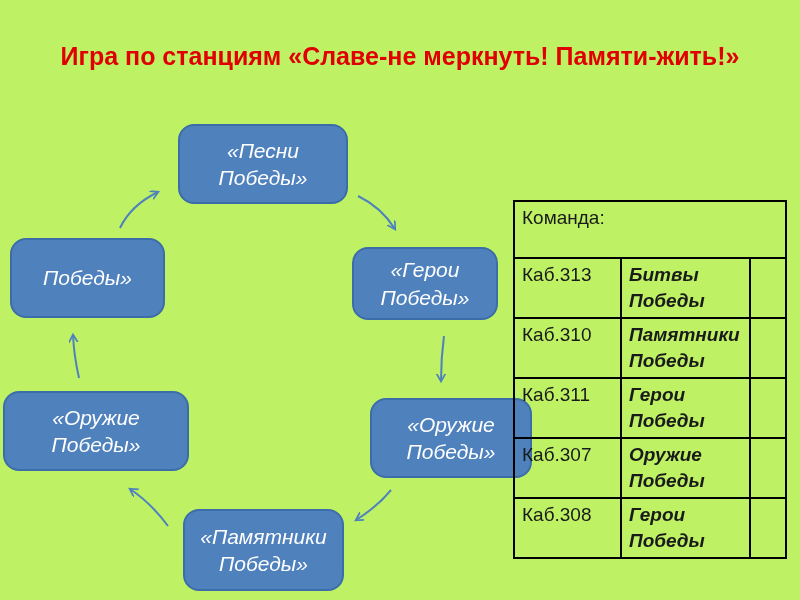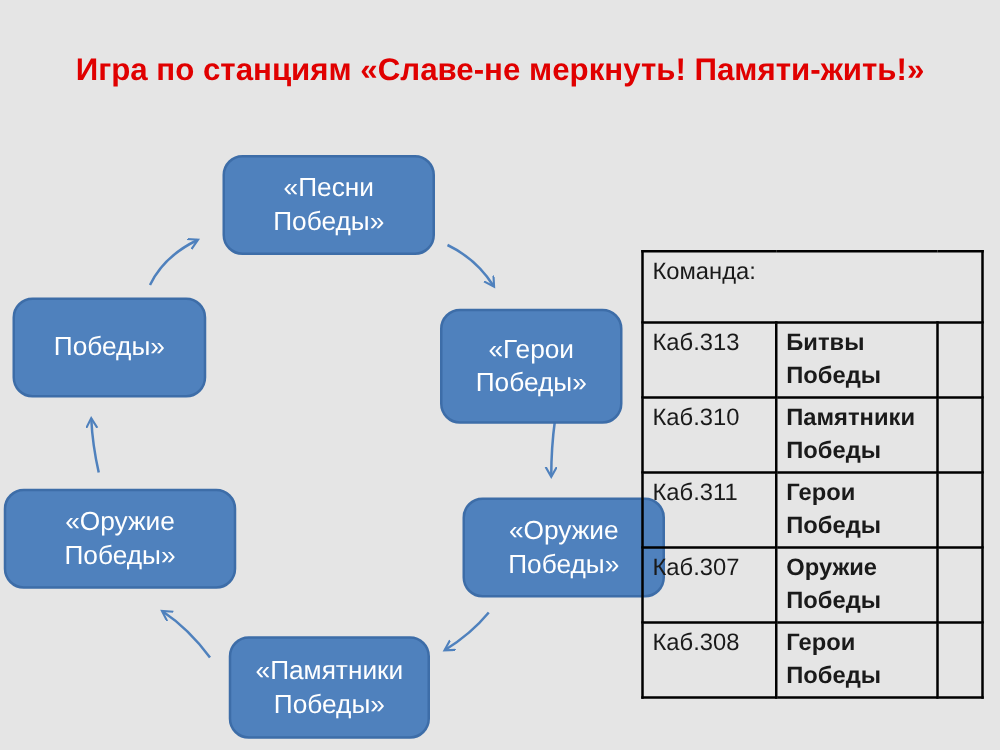--- a/index.html
+++ b/index.html
@@ -2,21 +2,21 @@
 <html style="--title: #e00000; --box-fill: #4f81bd; --box-border: #3d6da8; --box-text: #ffffff; --arrow: #4f81bd; --table-border: #000000; --table-text: #1a1a1a;"><head>
 <meta charset="utf-8">
 <style>
   html, body { margin: 0; padding: 0; }
   body {
     width: 800px; height: 600px;
     background: #ffffff;
     font-family: "Liberation Sans", "DejaVu Sans", sans-serif;
     overflow: hidden;
   }
-  .slide { position: relative; width: 800px; height: 600px; background: #e5e5e5; }
+  .slide { position: relative; width: 800px; height: 600px; background: #bef264; }
 
   
   .slide-title {
     position: absolute; top: 42px; left: 0; width: 800px;
     text-align: center;
     font-size: 25px; font-weight: bold;
     color: var(--title, #e00000);
     letter-spacing: 0px;
     white-space: nowrap;
   }
@@ -27,24 +27,24 @@
     background: var(--box-fill, #4f81bd);
     border: 2px solid var(--box-border, #3d6da8);
     border-radius: 16px;
     color: var(--box-text, #ffffff);
     display: flex; flex-direction: column;
     align-items: center; justify-content: center;
     font-size: 21px; line-height: 1.3;
     text-align: center;
     box-sizing: border-box;
   }
-  .cycle-node span { display: block; }
+  .cycle-node span { display: block; font-style: italic; }
 
   #node-pesni      { left: 178px; top: 124px; width: 170px; height: 80px; }
-  #node-geroi      { left: 352px; top: 247px; width: 146px; height: 92px; justify-content: center; }
+  #node-geroi      { left: 352px; top: 247px; width: 146px; height: 73px; justify-content: center; }
   #node-oruzhie    { left: 344px; top: 398px; width: 162px; height: 80px; margin-left: 26px; }
   #node-pamyatniki { left: 183px; top: 509px; width: 161px; height: 82px; }
   #node-karty      { left: 3px;   top: 391px; width: 186px; height: 80px; }
   #node-bitvy      { left: 10px;  top: 238px; width: 155px; height: 80px; }
 
   
   .arrows-svg { position: absolute; left: 0; top: 0; width: 800px; height: 600px; pointer-events: none; }
   .arrow-path { stroke: var(--arrow, #4f81bd); stroke-width: 2; fill: none; }
   .arrow-head { stroke: var(--arrow, #4f81bd); stroke-width: 1.7; fill: none; }
 
@@ -60,21 +60,21 @@
   }
   table.score-table td {
     border: 2px solid var(--table-border, #000000);
     vertical-align: top;
     padding: 3px 7px;
     line-height: 26px;
     overflow: hidden;
   }
   td.cell-header { height: 49px; }
   td.cell-room   { height: 48px; }
-  td.cell-station { font-weight: bold; }
+  td.cell-station { font-weight: bold; font-style: italic; }
   col.c-room { width: 107px; }
   col.c-station { width: 129px; }
   col.c-score { width: 36px; }
 </style>
 </head>
 <body>
 
 <div class="slide">
 
   <div class="slide-title">Игра по станциям «Славе-не меркнуть! Памяти-жить!»</div>

